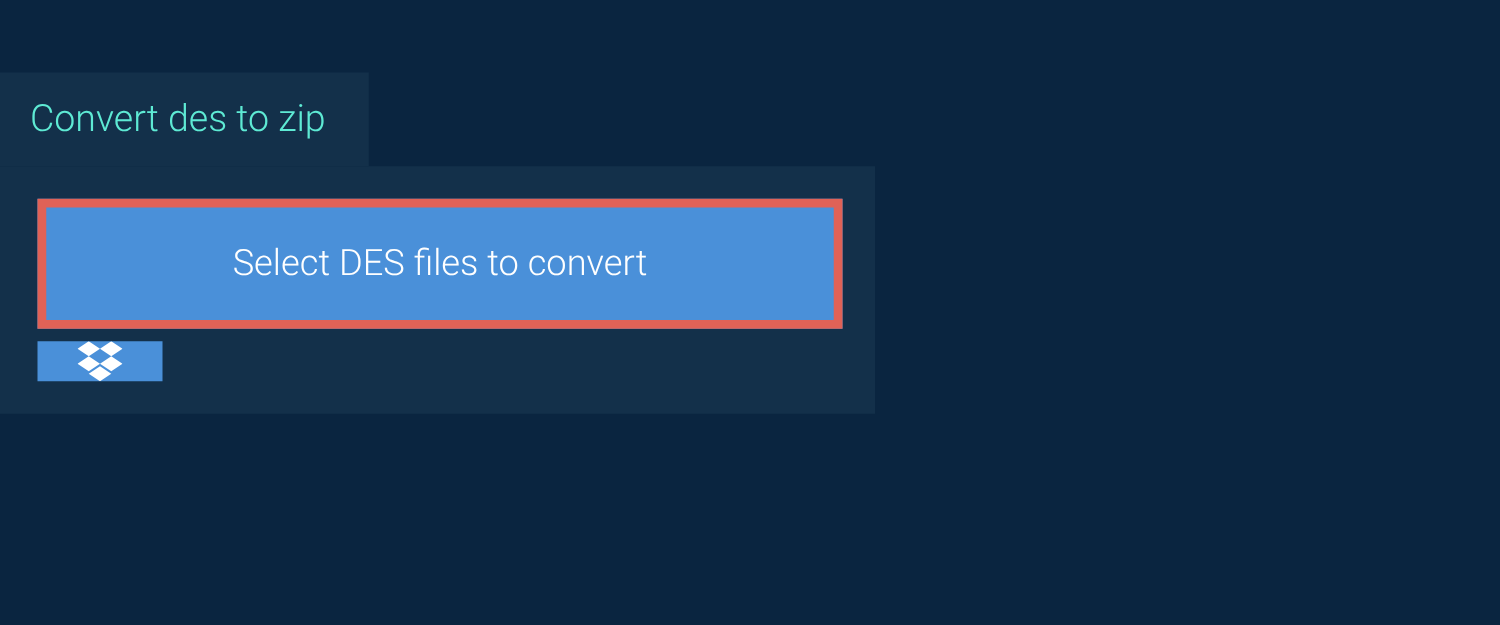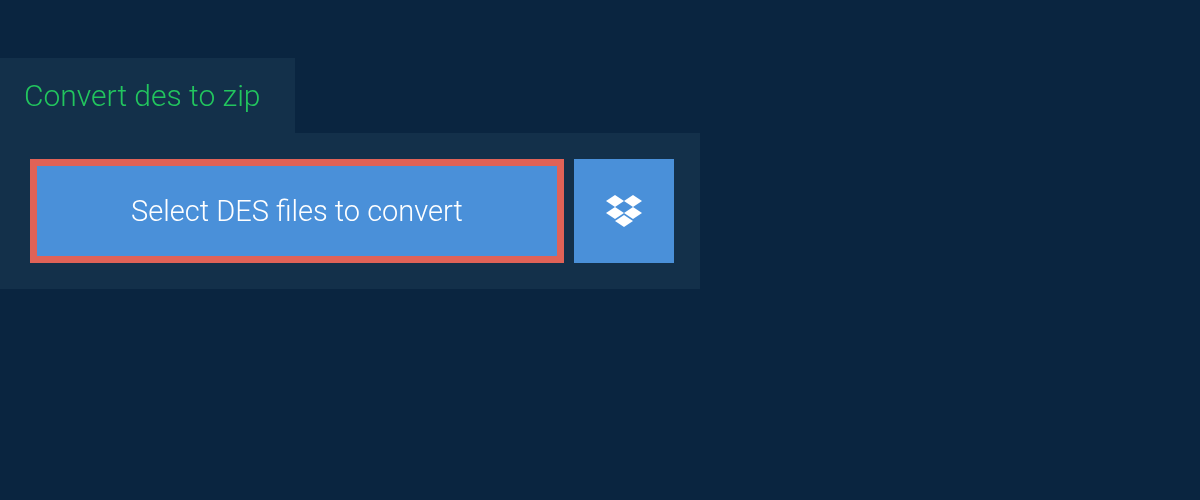--- a/index.html
+++ b/index.html
@@ -13,32 +13,33 @@
       background: #0a2540;
       font-family: -apple-system, BlinkMacSystemFont, 'Segoe UI', Roboto, sans-serif;
       overflow: hidden;
     }
     .tab-container {
       margin-top: 58px;
     }
     .tab {
       display: inline-block;
       background: #13304a;
-      color: #22c55e;
+      color: #5eead4;
       font-size: 30px;
       font-weight: 300;
       padding: 20px 34px 20px 24px;
       margin-left: 0;
     }
     .panel {
       background: #13304a;
       padding: 26px 26px 26px 30px;
       display: flex;
       gap: 10px;
       width: 700px;
+      flex-direction: column;
     }
     .select-button {
       background: #4a90d9;
       border: 7px solid #e06257;
       color: #ffffff;
       font-size: 29px;
       font-weight: 300;
       padding: 28px 36px;
       cursor: pointer;
       display: flex;

